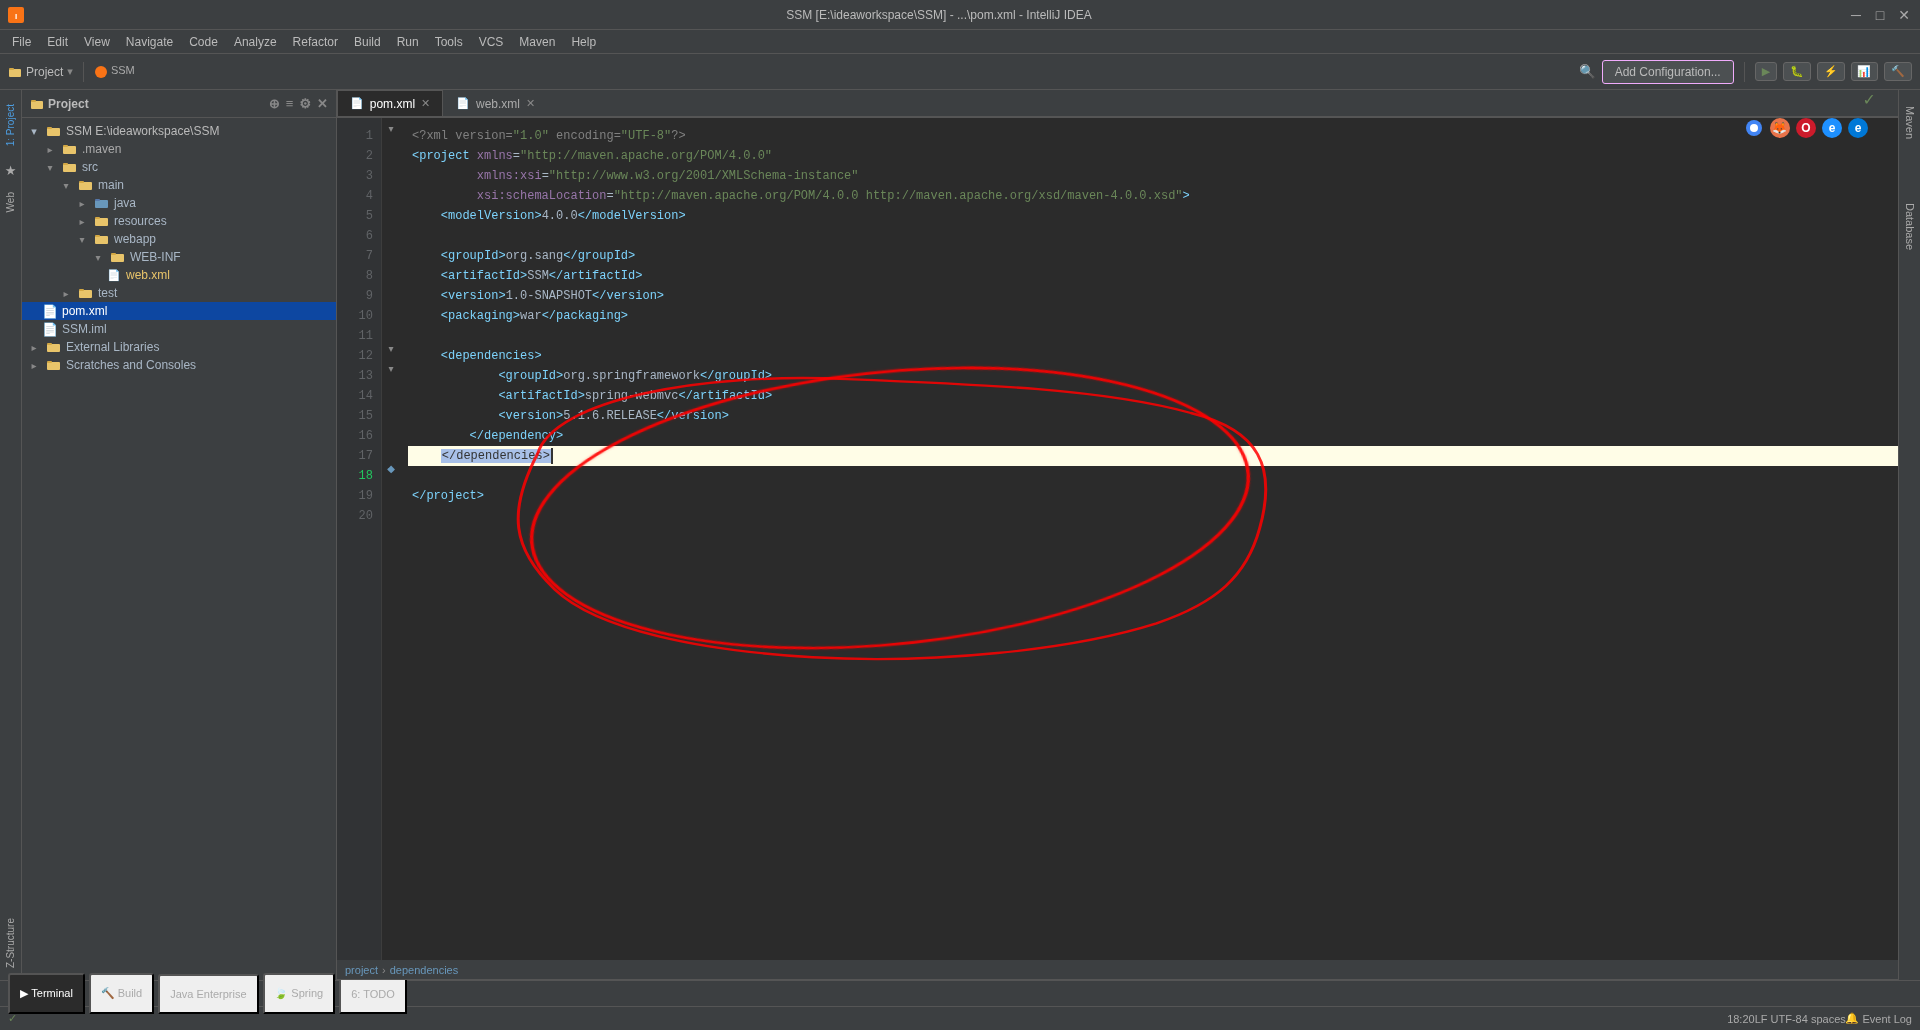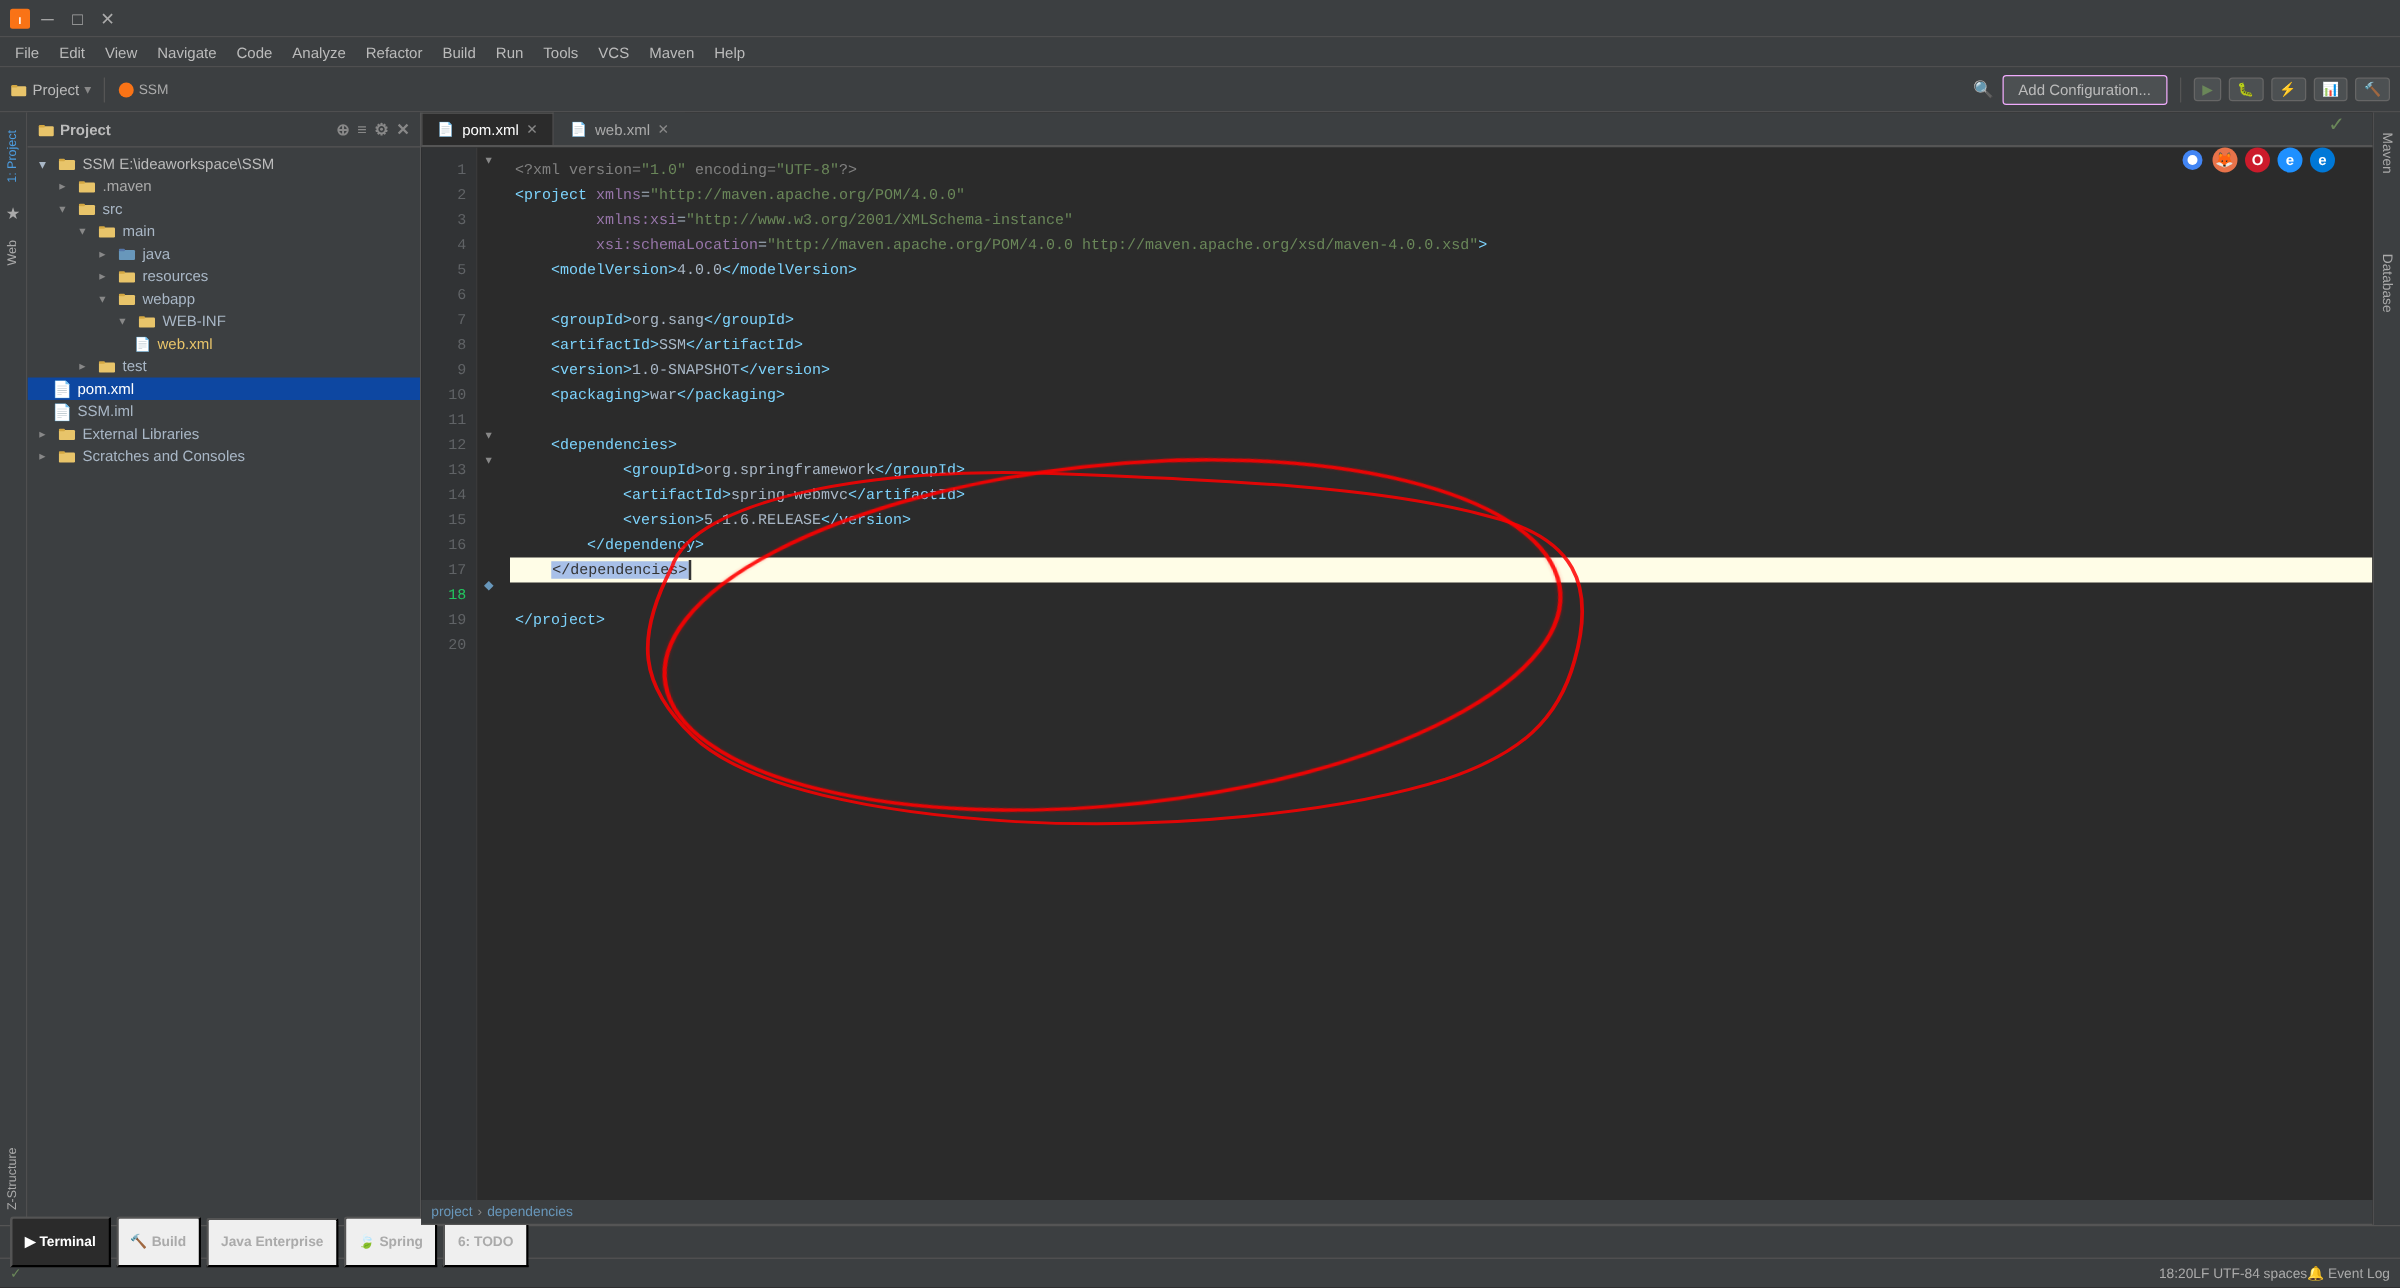--- a/index.html
+++ b/index.html
@@ -185,21 +185,21 @@
     
     #bottom-tabs {
       height: 26px;
       background: #3c3f41;
       display: flex;
       align-items: center;
       padding: 0 8px;
       border-top: 1px solid #555;
       gap: 4px;
     }
-    .bottom-tab { padding: 12px 10px; font-size: 11px; color: #aaa; cursor: pointer; border-radius: 3px 3px 0 0; font-weight: bold; }
+    .bottom-tab { padding: 12px 10px; font-size: 11px; color: #aaa; cursor: pointer; border-radius: 3px 3px 0 0; }
     .bottom-tab.active { background: #2b2b2b; color: #ffffff; }
 
     
     #breadcrumb {
       height: 20px;
       background: #3c3f41;
       display: flex;
       align-items: center;
       padding: 0 8px;
       font-size: 11px;
@@ -270,20 +270,21 @@
 </head>
 <body>
 
 <div id="titlebar">
   <div class="app-icon">
     <svg width="14" height="14" viewBox="0 0 14 14">
         <circle cx="7" cy="7" r="6" fill="#f97316"></circle>
         <text x="7" y="11" text-anchor="middle" fill="white" font-size="8" font-weight="bold">I</text>
       </svg>
   </div>
+  <span class="title-text">SSM [E:\ideaworkspace\SSM] - ...\pom.xml - IntelliJ IDEA</span>
   <div class="win-controls">
     <button class="win-btn">─</button>
     <button class="win-btn">□</button>
     <button class="win-btn">✕</button>
   </div>
 </div>
 
 <div id="menubar">
   <span>File</span>
   <span>Edit</span>

